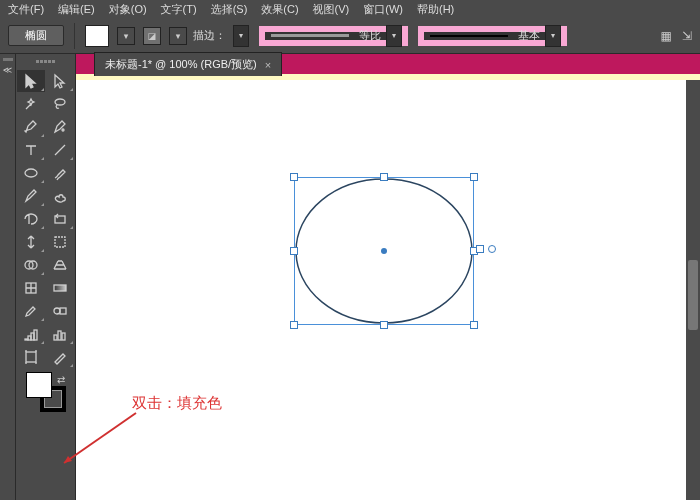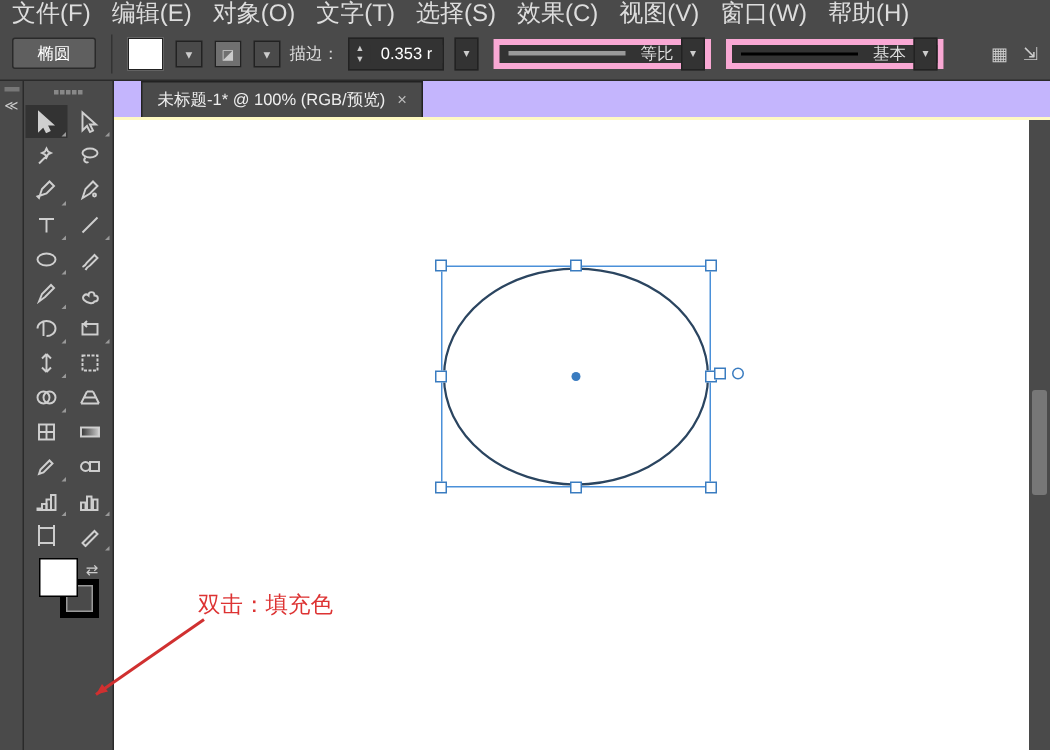--- a/index.html
+++ b/index.html
@@ -1,49 +1,49 @@
 <!DOCTYPE html>
 <html><head>
 <meta charset="utf-8">
 <style>
 *{box-sizing:border-box;margin:0;padding:0;font-family:"Microsoft YaHei",sans-serif;user-select:none}
 body{width:700px;height:500px;background:#4a4a4a;overflow:hidden;position:relative}
-.menu-bar{height:18px;background:#4a4a4a;display:flex;align-items:center;padding:0 8px;gap:14px;color:#ddd;font-size:16px}
+.menu-bar{height:18px;background:#4a4a4a;display:flex;align-items:center;padding:0 8px;gap:14px;color:#ddd;font-size:11px}
 .menu-item{cursor:pointer}
 .ctrl-bar{height:36px;background:#4a4a4a;border-bottom:1px solid #2a2a2a;display:flex;align-items:center;padding:0 8px;gap:6px}
 .tool-label{color:#fff;font-size:11px;background:#5f5f5f;border:1px solid #2a2a2a;padding:2px 16px;border-radius:2px}
 .sep{width:1px;height:26px;background:#333;margin:0 4px}
 .swatch-box{width:24px;height:22px;border:1px solid #222;background:#fff}
 .mini-opt{width:18px;height:18px;border:1px solid #222;display:inline-flex;align-items:center;justify-content:center;color:#ccc;font-size:9px;margin-left:2px}
 .mini-opt.active{background:#707070}
 .stroke-label{color:#ddd;font-size:11px;margin-left:0}
 .spinner{display:flex;align-items:center;border:1px solid #222;background:#333;height:22px}
 .spinner .arrows{width:14px;display:flex;flex-direction:column;font-size:7px;color:#ccc;text-align:center;line-height:7px}
 .spinner input{width:48px;background:#333;border:none;color:#fff;font-size:11px;text-align:center;outline:none}
 .dd{width:16px;height:22px;border:1px solid #222;background:#333;color:#ccc;font-size:8px;display:flex;align-items:center;justify-content:center;margin-left:1px}
-.profile{height:20px;border:4px solid #f9a8d4;background:#333;display:flex;align-items:center;margin-left:4px}
+.profile{height:20px;border:6px solid #f9a8d4;background:#333;display:flex;align-items:center;margin-left:4px}
 .profile .line{width:78px;height:3px;margin:0 6px}
 .profile .lbl{color:#ddd;font-size:11px;padding:0 4px}
 .right-icons{margin-left:auto;display:flex;gap:10px;color:#ccc;font-size:12px}
 .panel-strip{width:16px;background:#4a4a4a;border-right:1px solid #2a2a2a;position:absolute;left:0;top:54px;bottom:0;display:flex;flex-direction:column;align-items:center;padding-top:4px}
 .panel-strip .grab{width:10px;height:3px;background:#777;margin-bottom:2px}
 .toolbox{position:absolute;left:16px;top:54px;width:60px;bottom:0;background:#4a4a4a;border-right:1px solid #2a2a2a;display:flex;flex-direction:column;align-items:center;padding-top:6px}
 .toolbox .grip{width:40px;height:6px;display:flex;justify-content:center;gap:1px;margin-bottom:4px}
 .toolbox .grip span{width:3px;height:3px;background:#888}
 .tool-grid{display:grid;grid-template-columns:28px 28px;gap:1px}
 .tool{width:28px;height:22px;display:flex;align-items:center;justify-content:center;cursor:pointer;position:relative}
 .tool svg{width:16px;height:16px;stroke:#cfcfcf;fill:none;stroke-width:1.3}
 .tool.selected{background:#333}
 .tool .corner{position:absolute;right:1px;bottom:1px;width:0;height:0;border-right:3px solid #999;border-top:3px solid transparent}
 .fill-stroke{margin-top:4px;position:relative;width:40px;height:40px}
 .fill-sq{position:absolute;left:0;top:0;width:26px;height:26px;background:#fff;border:1px solid #000}
 .stroke-sq{position:absolute;right:0;bottom:0;width:26px;height:26px;background:#4a4a4a;border:4px solid #000;box-shadow:0 0 0 1px #999 inset}
 .swap-arr{position:absolute;right:0;top:2px;font-size:10px;color:#ccc}
 .workspace{position:absolute;left:76px;right:0;top:54px;bottom:0;background:#4a4a4a}
-.tab-bar{height:26px;background:#c4b5fd;border-bottom:2px solid #fef9c3;display:flex;align-items:flex-end;padding-left:18px}
+.tab-bar{height:26px;background:#be185d;border-bottom:6px solid #fef9c3;display:flex;align-items:center;padding-left:18px}
 .doc-tab{height:24px;background:#4a4a4a;border:1px solid #222;border-bottom:none;padding:0 10px;display:flex;align-items:center;gap:8px;font-size:11px;color:#eee}
 .doc-tab .x{color:#bbb;font-size:11px}
 .canvas-area{position:absolute;left:0;right:14px;top:26px;bottom:0;background:#fff}
 .right-scroll{position:absolute;right:0;top:26px;bottom:0;width:14px;background:#4a4a4a}
 .right-scroll .thumb{position:absolute;top:180px;width:10px;left:2px;height:70px;background:#777;border-radius:2px}
 .selection{position:absolute;left:218px;top:97px;width:180px;height:148px}
 .ellipse{position:absolute;left:0;top:0;width:180px;height:148px}
 .ellipse svg{width:180px;height:148px}
 .bbox{position:absolute;left:0;top:0;width:180px;height:148px;border:1px solid #4a90d9}
 .handle{position:absolute;width:8px;height:8px;background:#fff;border:1px solid #3a7cc0}
@@ -73,27 +73,20 @@
 </div>
 
 <div class="ctrl-bar">
   <div class="tool-label">椭圆</div>
   <div class="sep"></div>
   <div class="swatch-box"></div>
   <span class="mini-opt">▾</span>
   <span class="mini-opt active">◪</span>
   <span class="mini-opt">▾</span>
   <span class="stroke-label">描边：</span>
-  <div class="spinner">
-    <div class="arrows">
-        <span>▴</span>
-        <span>▾</span>
-      </div>
-    <input value="0.353 r" style="">
-  </div>
   <div class="dd">▾</div>
   <div class="profile">
     <div class="line" style="background:linear-gradient(#999,#999)"></div>
     <span class="lbl">等比</span>
     <div class="dd">▾</div>
   </div>
   <div class="profile">
     <div class="line" style="background:#000;height:2px"></div>
     <span class="lbl">基本</span>
     <div class="dd">▾</div>

